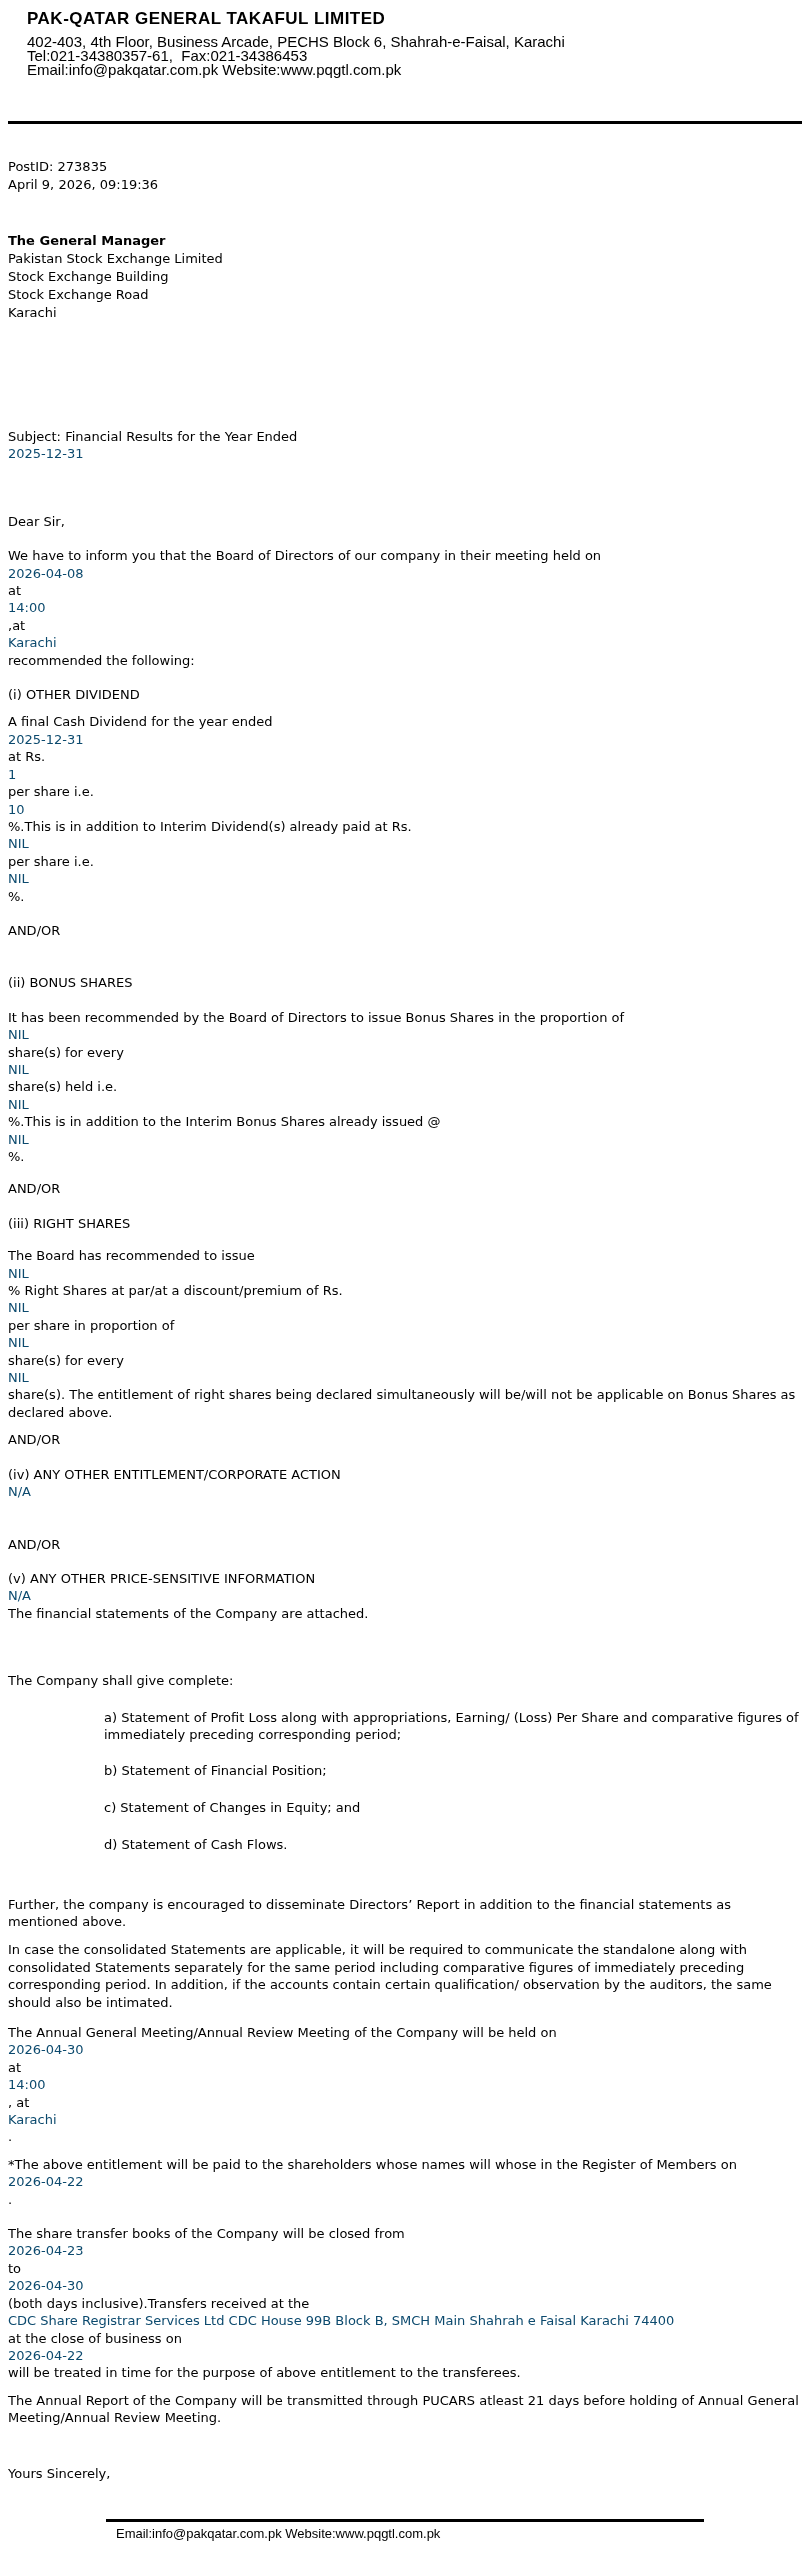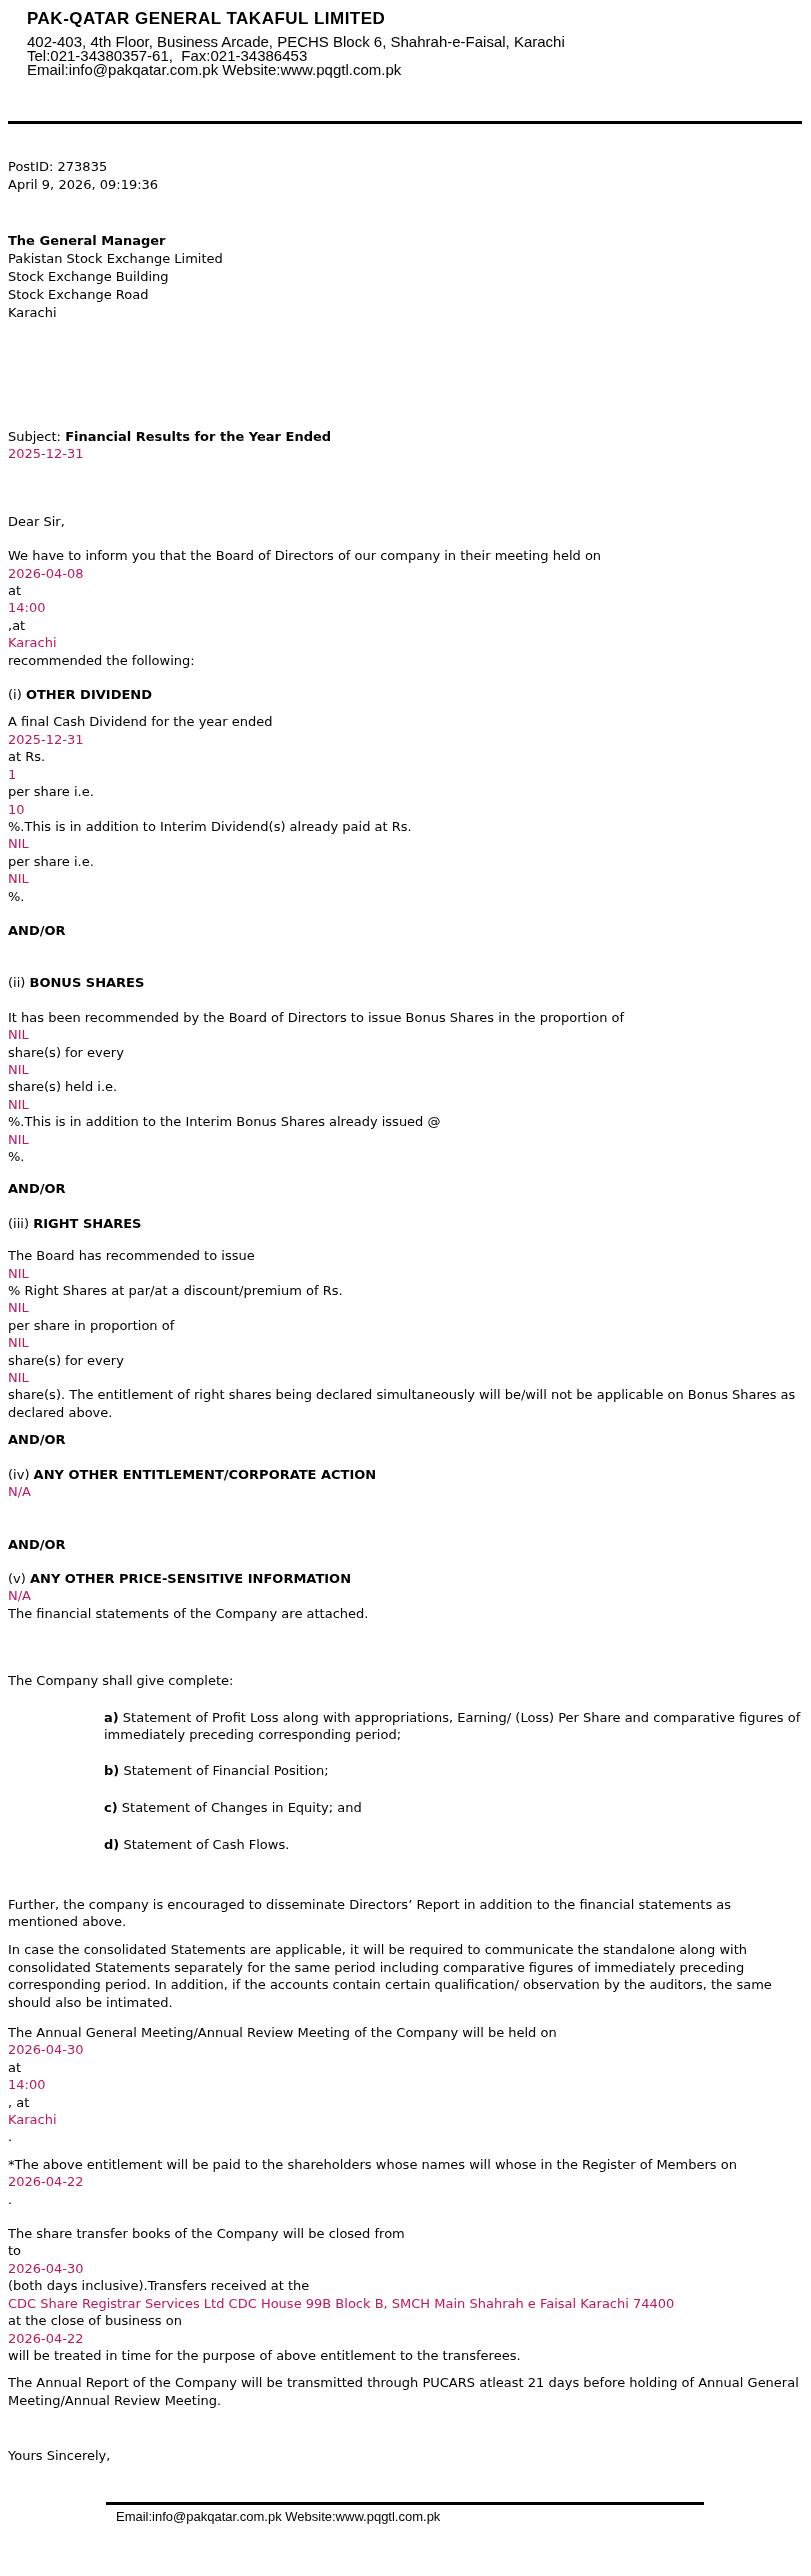--- a/index.html
+++ b/index.html
@@ -21,22 +21,22 @@
   .hr1{height:3px;background:#000000;margin-top:44px;}
   
   .meta{margin-top:34px;line-height:18px;}
   
   .recipient{margin-top:38px;line-height:18px;}
   .recipient .rname{font-weight:bold;}
   
   .doc-body{margin-top:106px;line-height:17.4px;}
   .line{margin:0;}
   .seg-n{font-weight:normal;text-align:right;}
-  .seg-b{font-weight:bold;}
-  .seg-v{color:#be185d;}
+  .seg-b{font-weight:normal;}
+  .seg-v{color:#0c4a6e;}
   
   .footer{margin-top:37px;font-family:"Liberation Sans", sans-serif;}
   .footer-rule{width:598px;height:3px;background:#000000;margin:0 auto;}
   .footer-text{margin-left:108px;margin-top:4px;font-size:13px;line-height:16px;}
 </style>
 </head>
 <body>
 
 <div class="page">
 
@@ -127,20 +127,21 @@
       <div class="line"><span class="seg-v">2026-04-30</span></div>
       <div class="line"><span class="seg-n">at</span></div>
       <div class="line"><span class="seg-v">14:00</span></div>
       <div class="line"><span class="seg-n">, at</span></div>
       <div class="line"><span class="seg-v">Karachi</span></div>
       <div class="line"><span class="seg-n">.</span></div>
       <div class="line" style="margin-top: 10px;"><span class="seg-n">*The above entitlement will be paid to the shareholders whose names will whose in the Register of Members on</span></div>
       <div class="line"><span class="seg-v">2026-04-22</span></div>
       <div class="line"><span class="seg-n">.</span></div>
       <div class="line" style="margin-top: 17px;"><span class="seg-n">The share transfer books of the Company will be closed from</span></div>
+      <div class="line"><span class="seg-v">2026-04-23</span></div>
       <div class="line"><span class="seg-n">to</span></div>
       <div class="line"><span class="seg-v">2026-04-30</span></div>
       <div class="line"><span class="seg-n">(both days inclusive).Transfers received at the</span></div>
       <div class="line"><span class="seg-v">CDC Share Registrar Services Ltd CDC House 99B Block B, SMCH Main Shahrah e Faisal Karachi 74400</span></div>
       <div class="line"><span class="seg-n">at the close of business on</span></div>
       <div class="line"><span class="seg-v">2026-04-22</span></div>
       <div class="line"><span class="seg-n">will be treated in time for the purpose of above entitlement to the transferees.</span></div>
       <div class="line" style="margin-top: 10px;"><span class="seg-n">The Annual Report of the Company will be transmitted through PUCARS atleast 21 days before holding of Annual General Meeting/Annual Review Meeting.</span></div>
       <div class="line" style="margin-top: 38px;"><span class="seg-n">Yours Sincerely,</span></div>
     </div>

